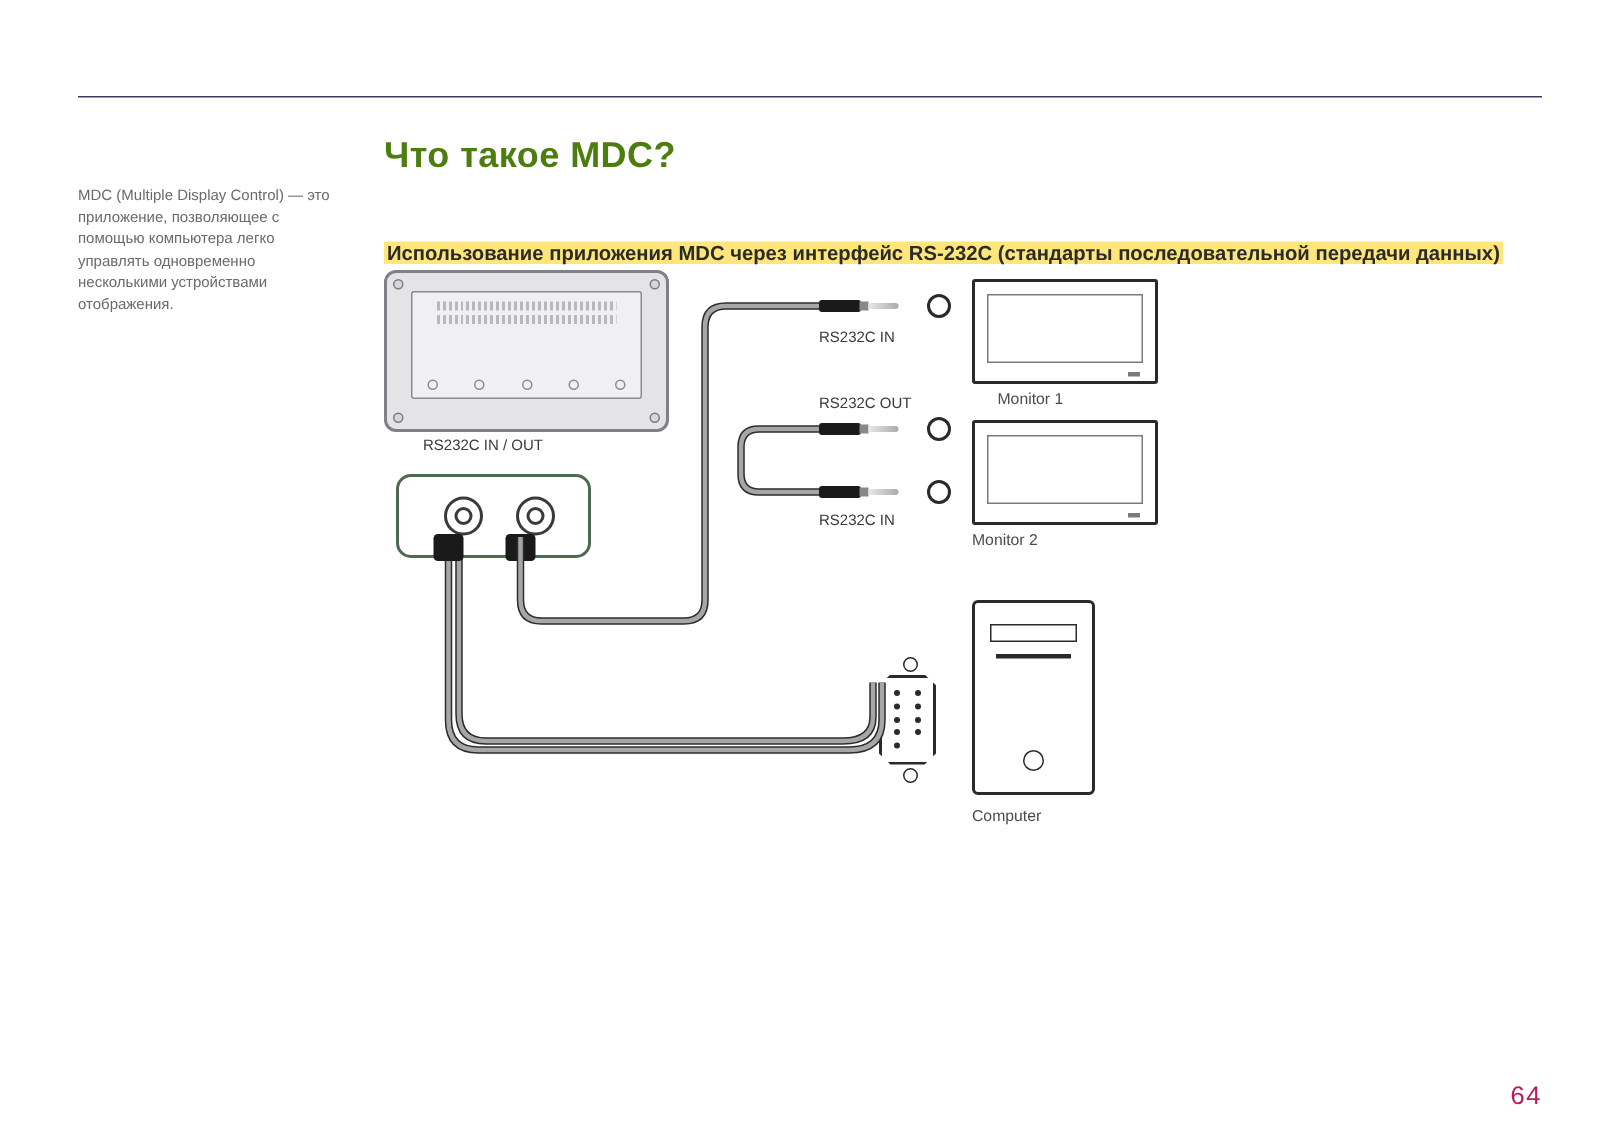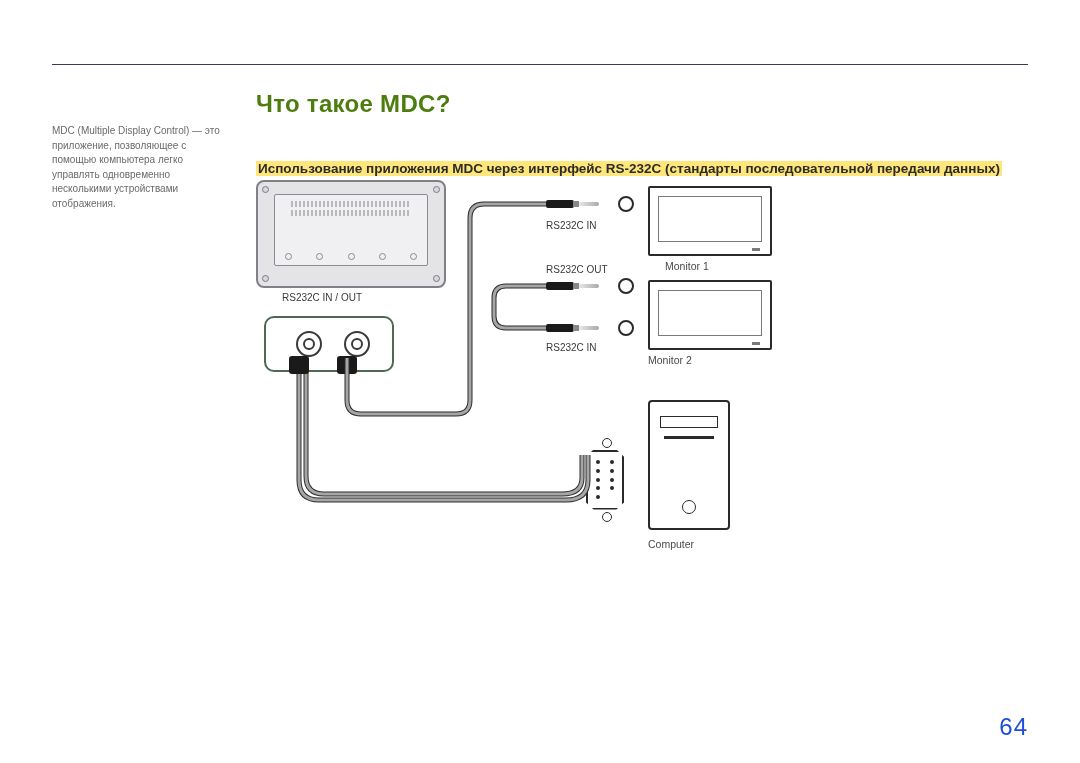--- a/index.html
+++ b/index.html
@@ -171,21 +171,21 @@
   .db9 .grid {
     position:absolute; left:7px; top:10px; right:7px; bottom:10px;
     display:grid; grid-template-columns:1fr 1fr; grid-auto-rows:1fr; gap:3px;
   }
   .db9 .pin { width:4px; height:4px; background:#2a2a2a; border-radius:50%; align-self:center; justify-self:center; }
   .screwhole { position:absolute; left:346px; width:8px; height:8px; border:1.6px solid #2a2a2a; border-radius:50%; }
   .sh-top { top:258px; } .sh-bot { top:332px; }
 
   .page-num {
     position:absolute; right:52px; bottom:22px;
-    font-size:24px; color:#1d4ed8; letter-spacing:1px;
+    font-size:17px; color:#be185d; letter-spacing:1px;
   }
 
   svg.cables { position:absolute; left:0; top:0; }
 </style>
 </head>
 <body>
 
 <div class="rule"></div>
 
 <aside class="sidebar">

